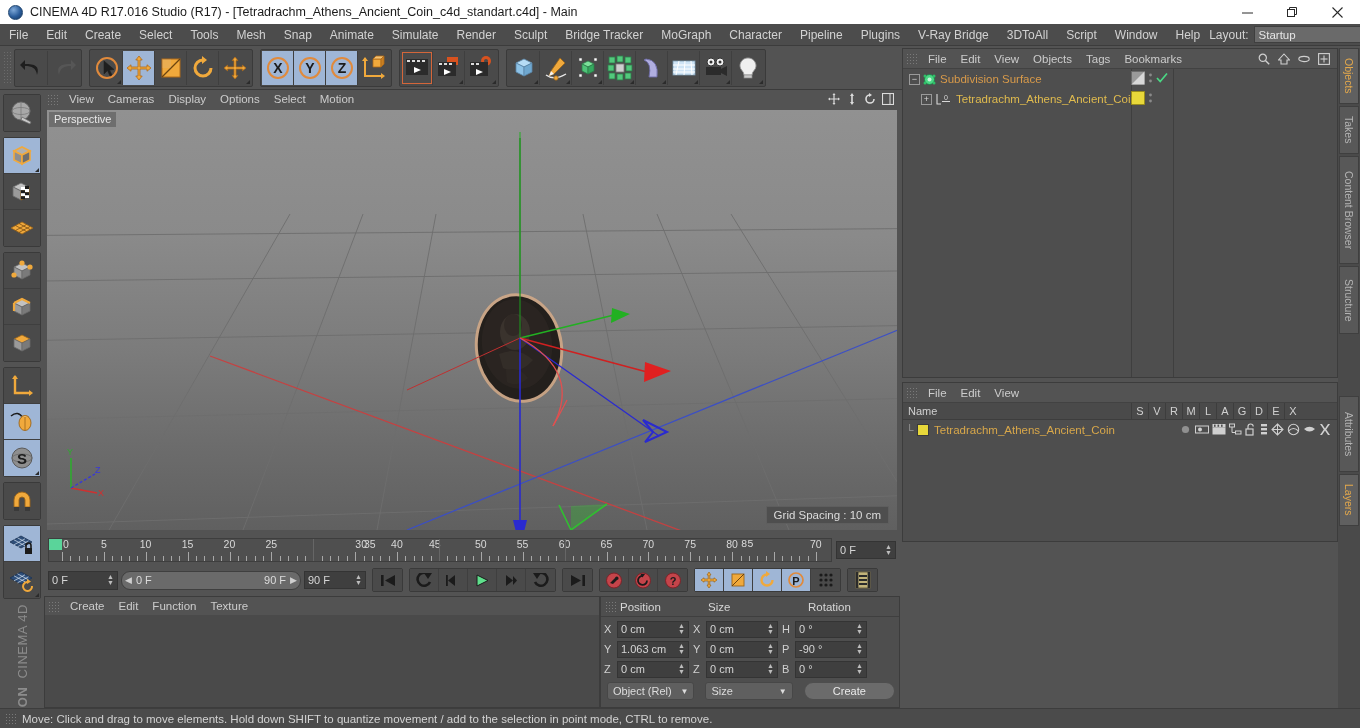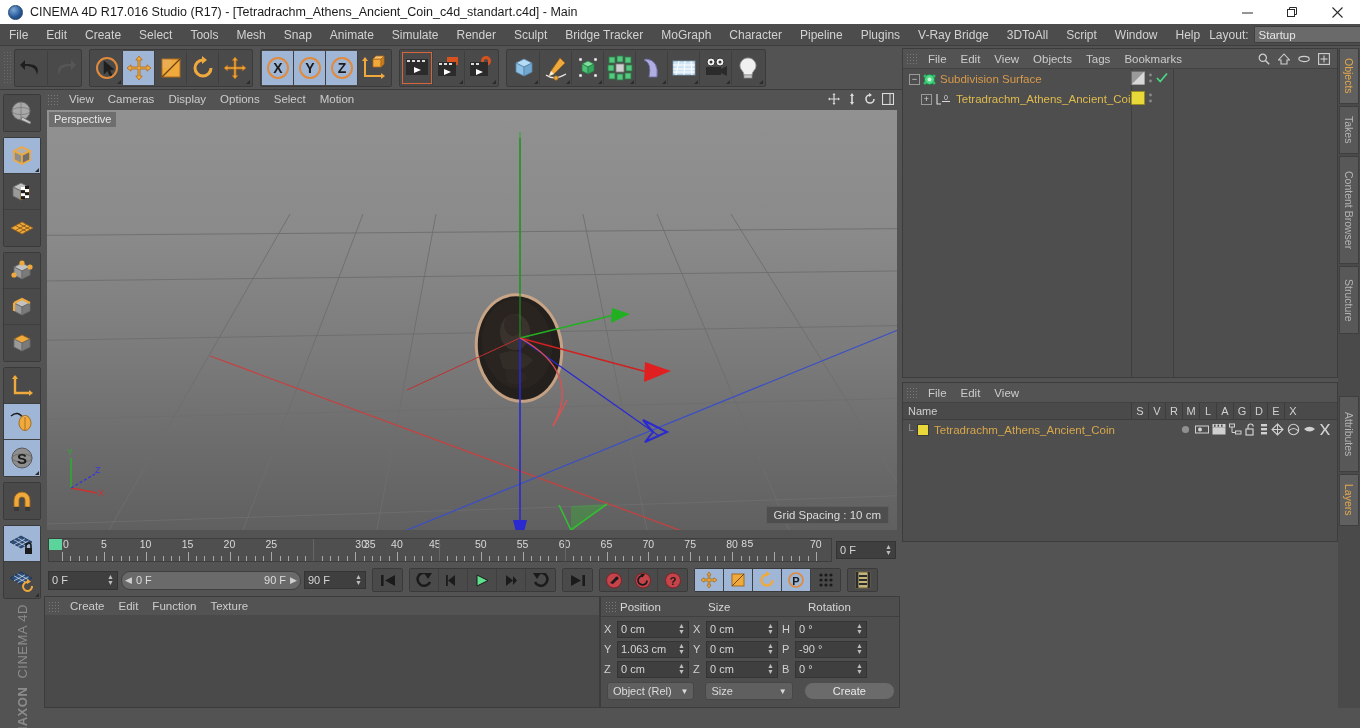--- a/index.html
+++ b/index.html
@@ -1331,14 +1331,18 @@
 
   <div class="rtabs">
     <div class="rtab active" style="height:56px">Objects</div>
     <div class="rtab" style="height:48px">Takes</div>
     <div class="rtab" style="height:108px">Content Browser</div>
     <div class="rtab" style="height:68px">Structure</div>
     <div class="rtab" style="height:76px; margin-top:62px">Attributes</div>
     <div class="rtab active" style="height:52px">Layers</div>
   </div>
 
+  <div class="statusbar">
+    <div class="sb-grip"></div>
+    <div class="sb-text">Move: Click and drag to move elements. Hold down SHIFT to quantize movement / add to the selection in point mode, CTRL to remove.</div>
+  </div>
 
 </div>
 
 </body></html>

